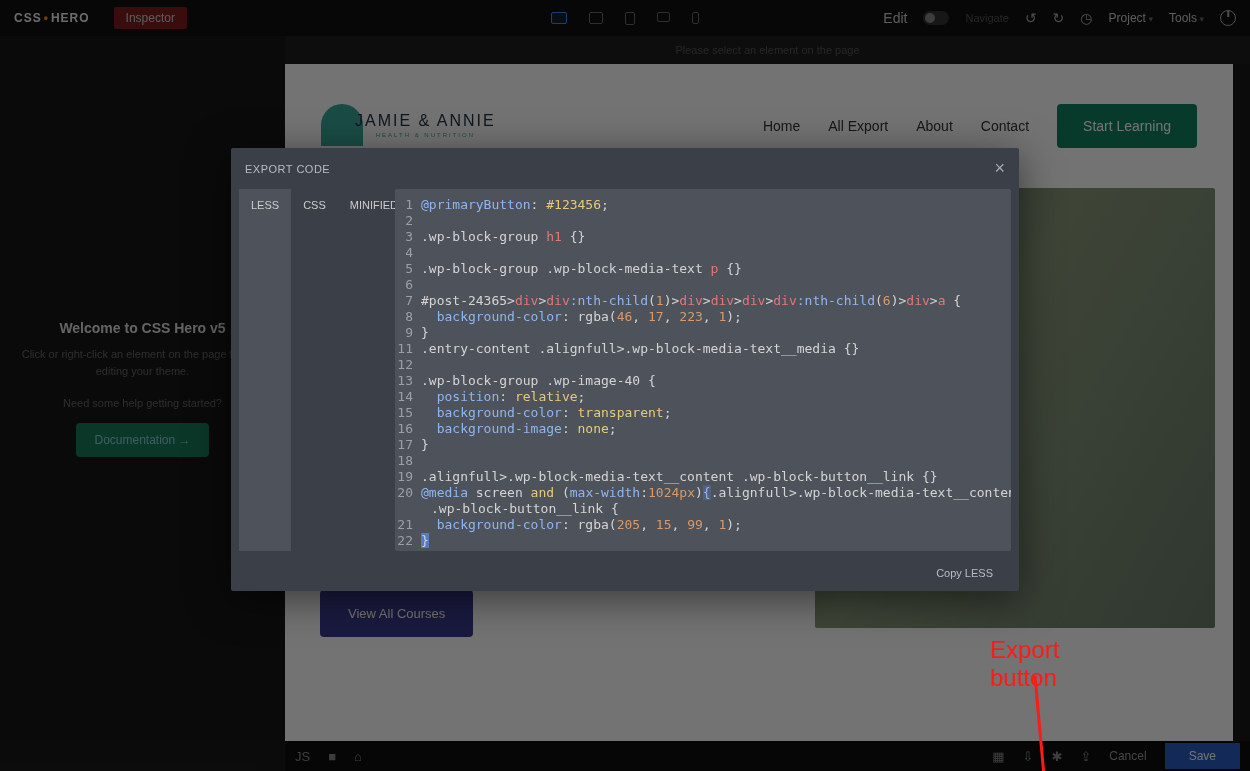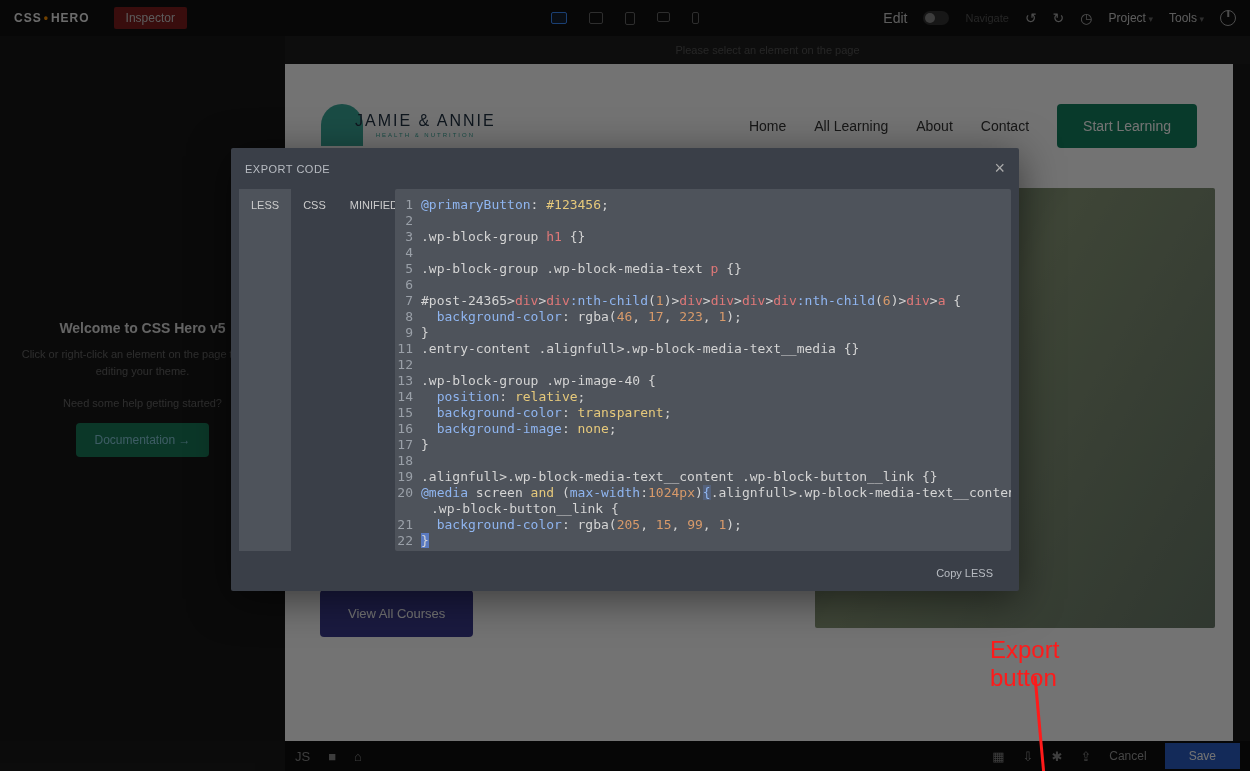--- a/index.html
+++ b/index.html
@@ -367,21 +367,21 @@
   <div class="site-header">
     <div class="site-logo">
       <div class="logo-circle"></div>
       <div>
         <div class="logo-text-site">JAMIE &amp; ANNIE</div>
         <div class="logo-sub">HEALTH &amp; NUTRITION</div>
       </div>
     </div>
     <div class="site-nav">
       <span class="site-nav-item">Home</span>
-      <span class="site-nav-item">All Learning</span>
+      <span class="site-nav-item">All Export</span>
       <span class="site-nav-item">About</span>
       <span class="site-nav-item">Contact</span>
       <button class="cta-button">Start Learning</button>
     </div>
   </div>
   <div class="hero-img"></div>
 </div>
 <button class="view-courses-btn">View All Courses</button>
 
 <div class="bottombar">

